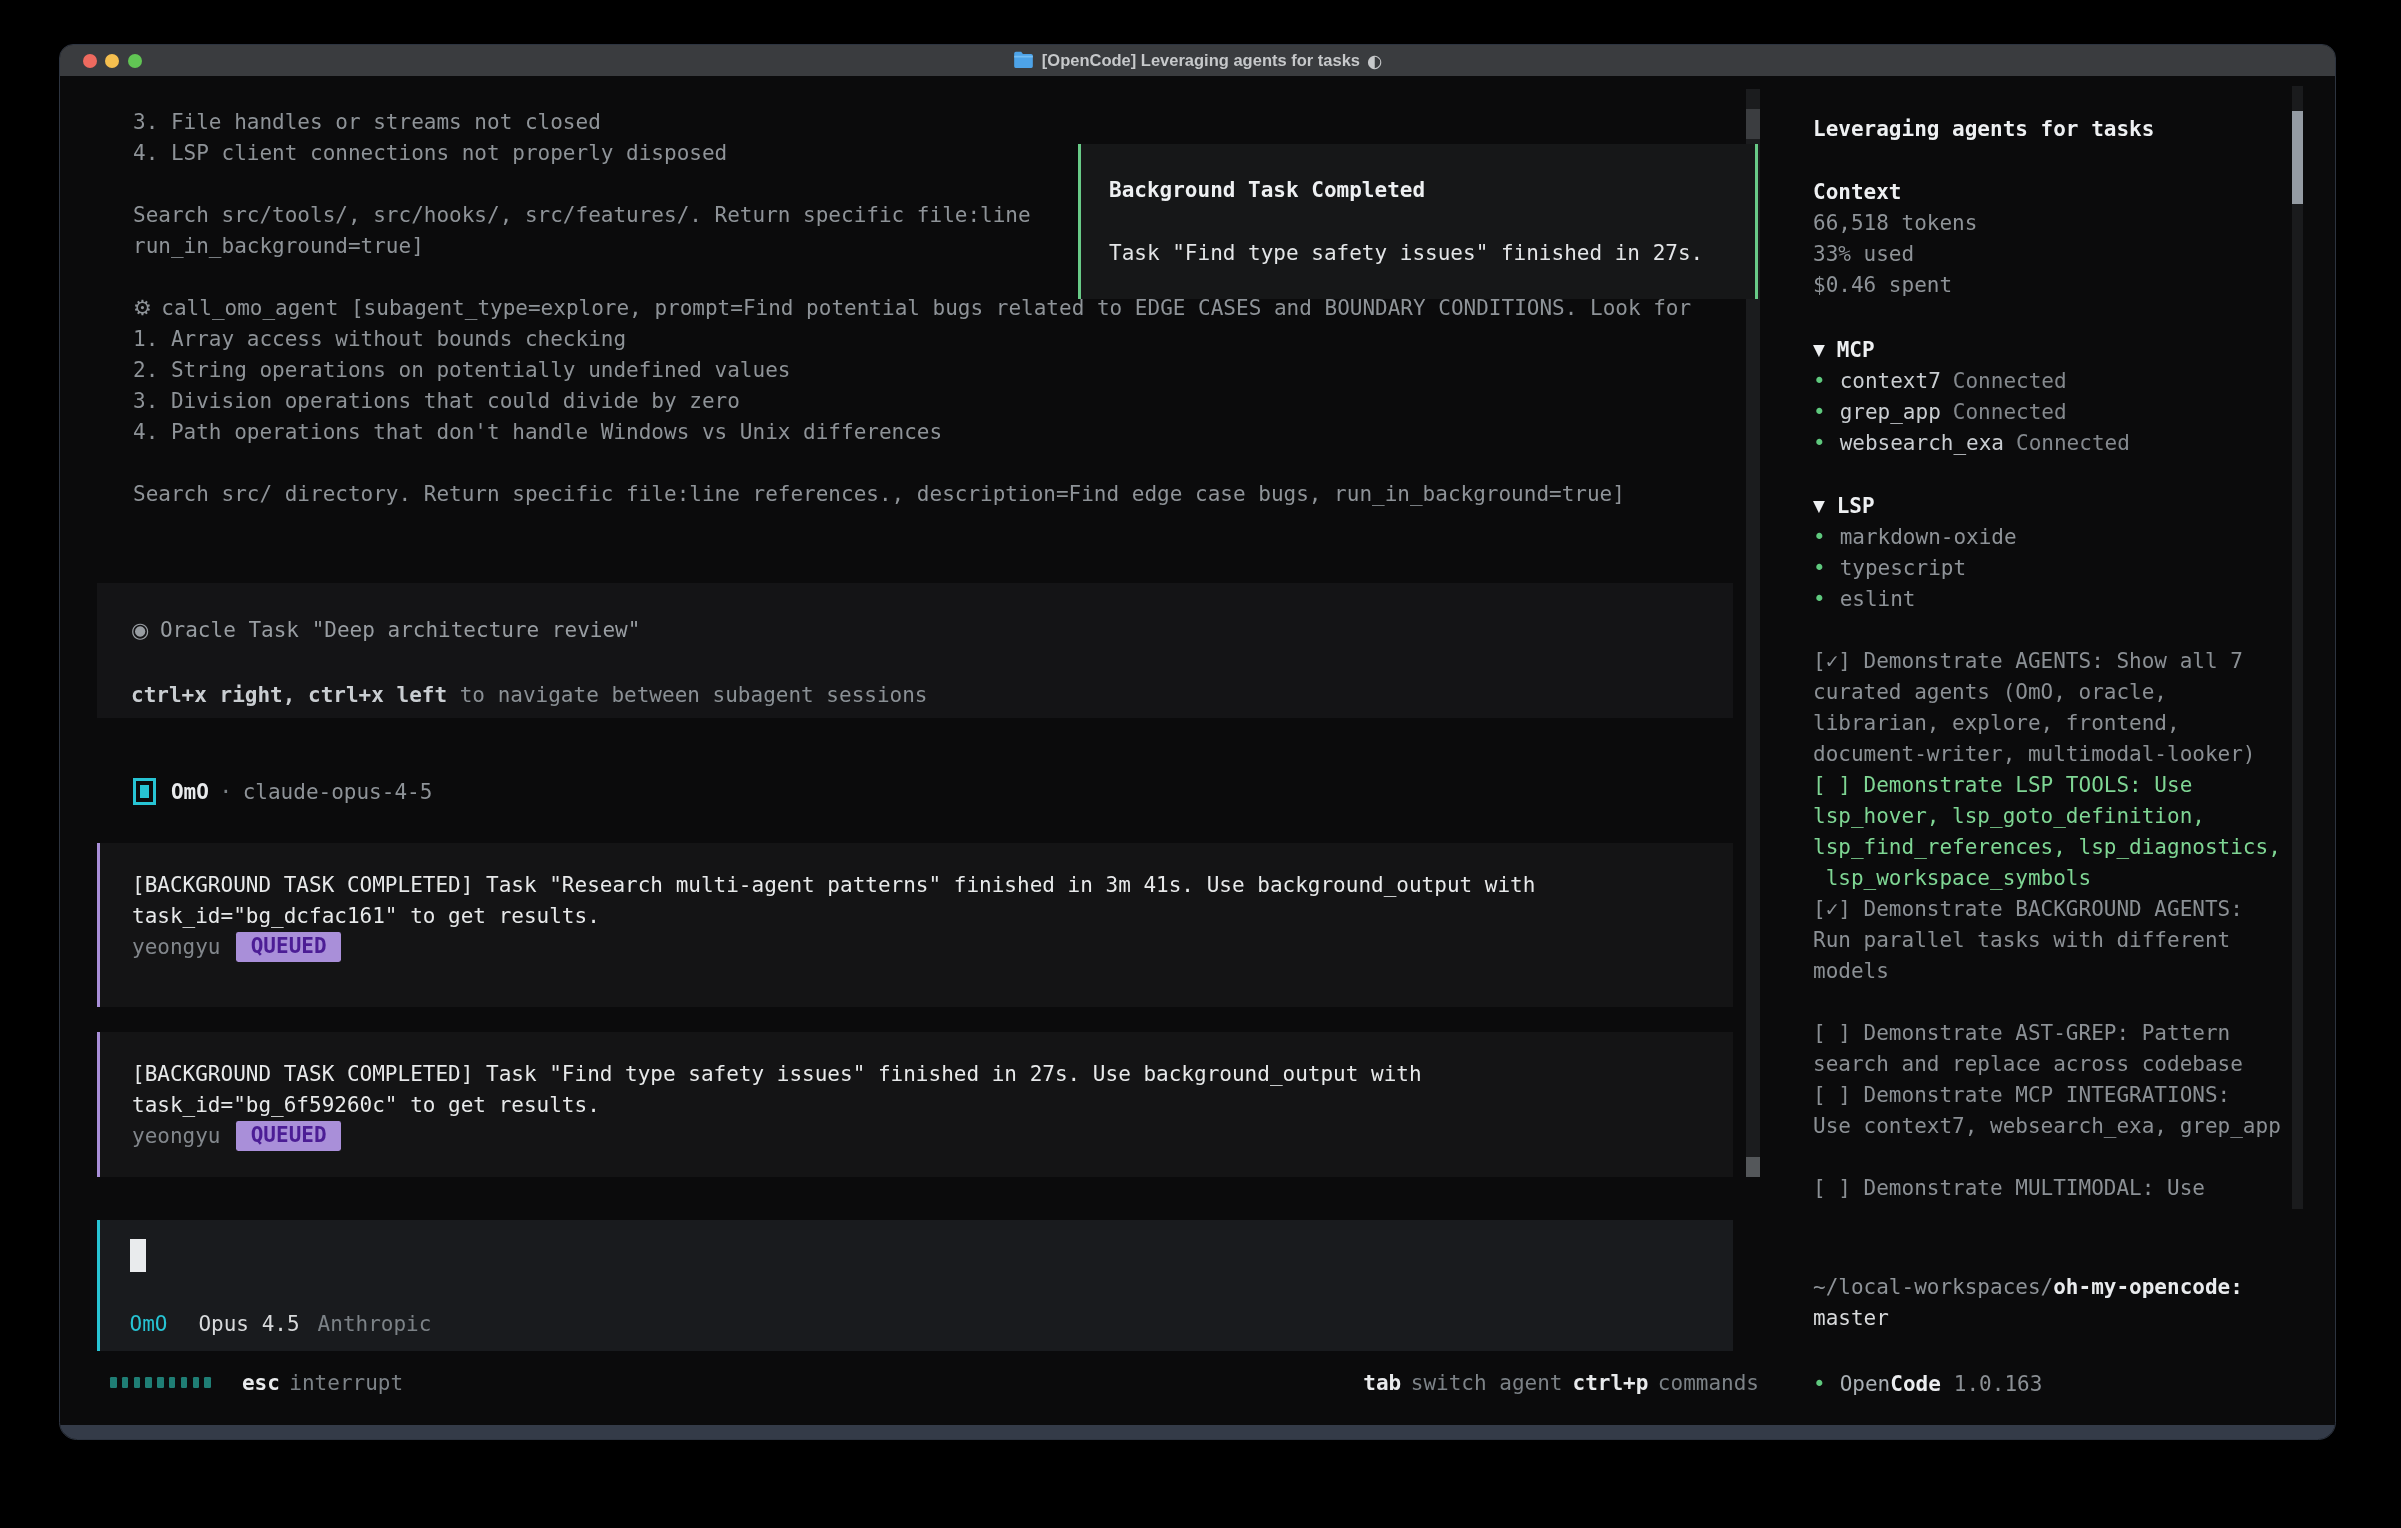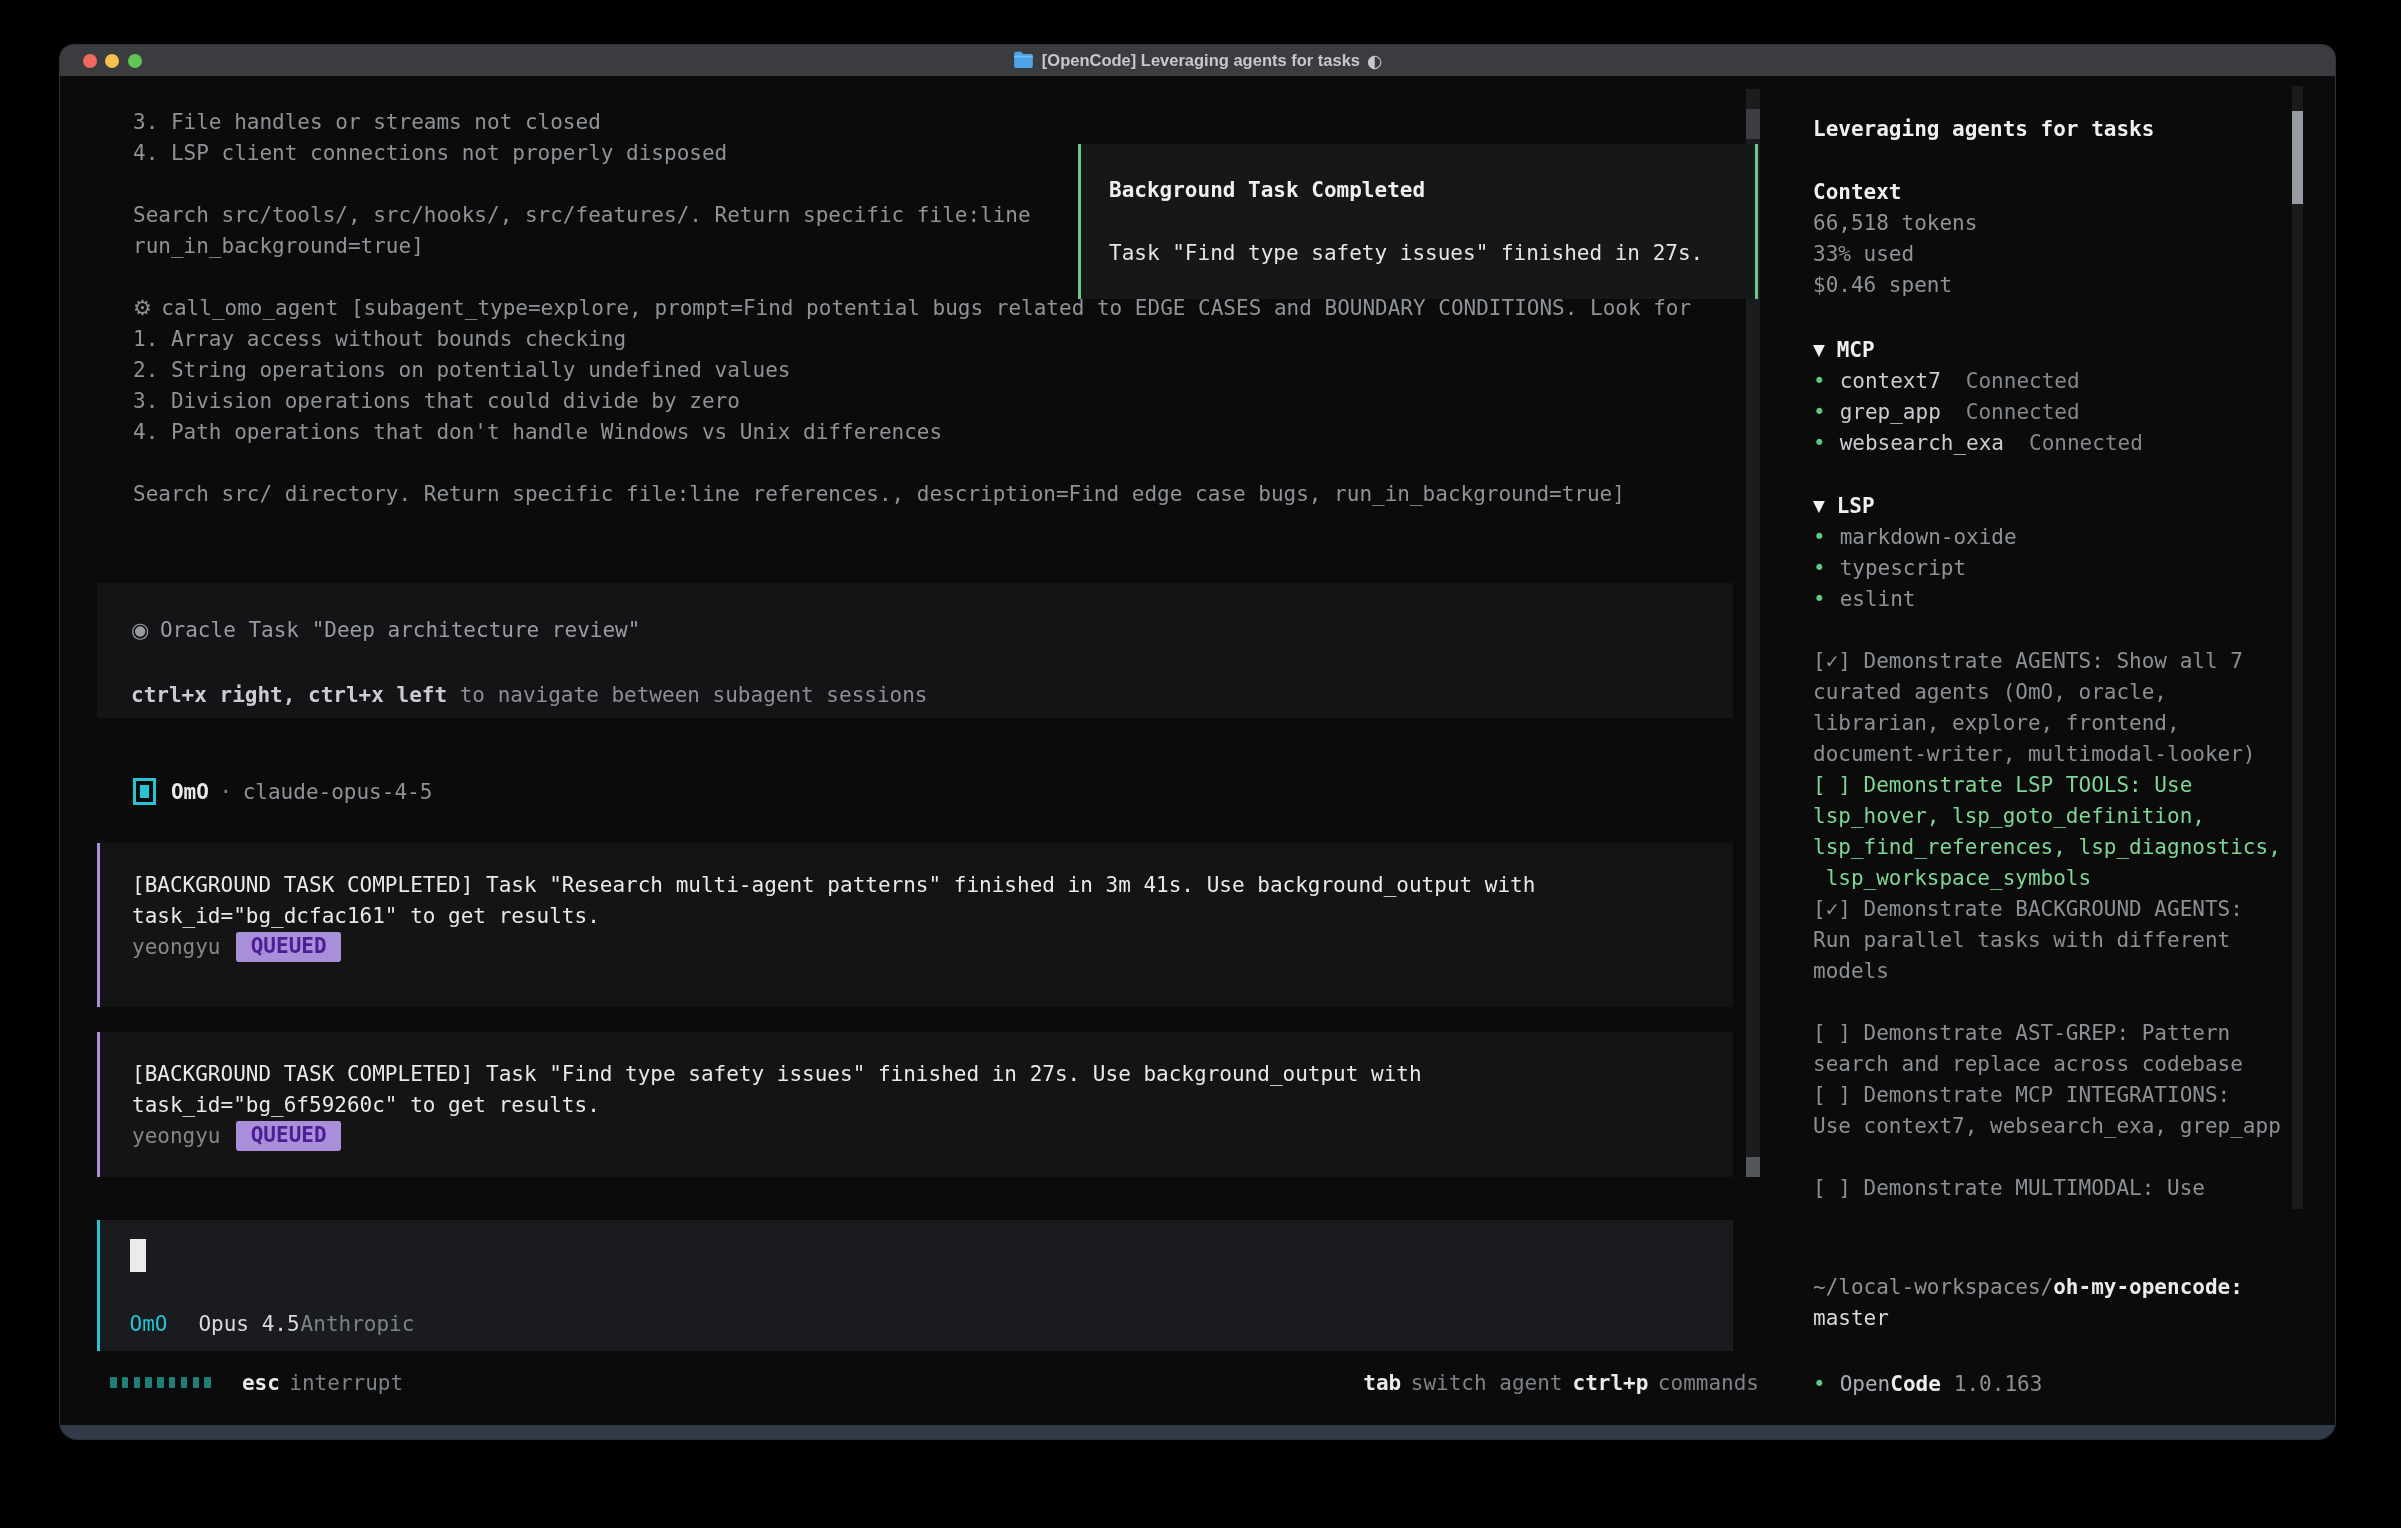--- a/index.html
+++ b/index.html
@@ -54,21 +54,21 @@
   .badge{background:#a98fd9;color:#4c1d95;font-weight:700;padding:0 14.8px;margin-left:15.4px;border-radius:2.4px;
     height:29.5px;line-height:29.5px;display:inline-block}
 
   
   .input-panel{position:absolute;left:37px;top:1175px;width:1636px;height:131px;background:#191b1e;
     border-left:3.5px solid #27c4d4;box-sizing:border-box}
   .cursor{position:absolute;left:29.5px;top:19px;width:16px;height:32.5px;background:#e9ebed}
   .input-meta{position:absolute;left:29.5px;bottom:15.4px;font-size:21px;display:flex;align-items:baseline}
   .input-agent{color:#27c4d4}
   .input-model{color:#d8dadc;margin-left:31px}
-  .input-provider{color:#7c8287;margin-left:1px}
+  .input-provider{color:#7c8287;margin-left:18px}
 
   
   .statusbar{position:absolute;left:50px;top:1322px;width:1649px;height:31px;display:flex;
     justify-content:space-between;align-items:center;font-size:21px}
   .sbar-left,.sbar-right{display:flex;align-items:center}
   .spinner{display:flex;gap:5.3px;margin-right:31px}
   .spinner-dot{width:6.5px;height:11.8px;background:#1f7e75;border-radius:1.2px}
   .key{color:#e9ebed;font-weight:700}
   .key-label{color:#7c8287;margin-left:9.5px}
   .group2{margin-left:10px}
@@ -82,21 +82,21 @@
 
   
   .sidebar{position:absolute;left:1753px;top:0;width:480px;height:1396px;font-size:21px;line-height:31px}
   .side-title{position:absolute;top:69px;left:0;font-weight:700;color:#eef0f2}
   .side-section{position:absolute;left:0;width:480px}
   .side-heading{font-weight:700;color:#eef0f2}
   .tri{font-family:"DejaVu Sans",sans-serif;font-size:15.4px;color:#eef0f2;margin-right:11.8px;vertical-align:1.8px}
   .side-val{color:#8e9398}
   .bullet{color:#5fc97e;margin-right:14px}
   .mcp-name{color:#c9cdd1}
-  .mcp-status{color:#84898e;margin-left:25px}
+  .mcp-status{color:#84898e;margin-left:12px}
   .lsp-name{color:#8e9398}
   .todo-item{white-space:pre-wrap}
   .todo-done,.todo-pending{color:#8b9095}
   .todo-active{color:#7fd694}
   .todo-gap{margin-top:31px}
   .ws-prefix{color:#8e9398}
   .ws-repo{color:#e9ebed;font-weight:700}
   .ws-branch{color:#d8dadc}
   .ver-open{color:#aab0b5}
   .ver-code{color:#eceef0;font-weight:700}

